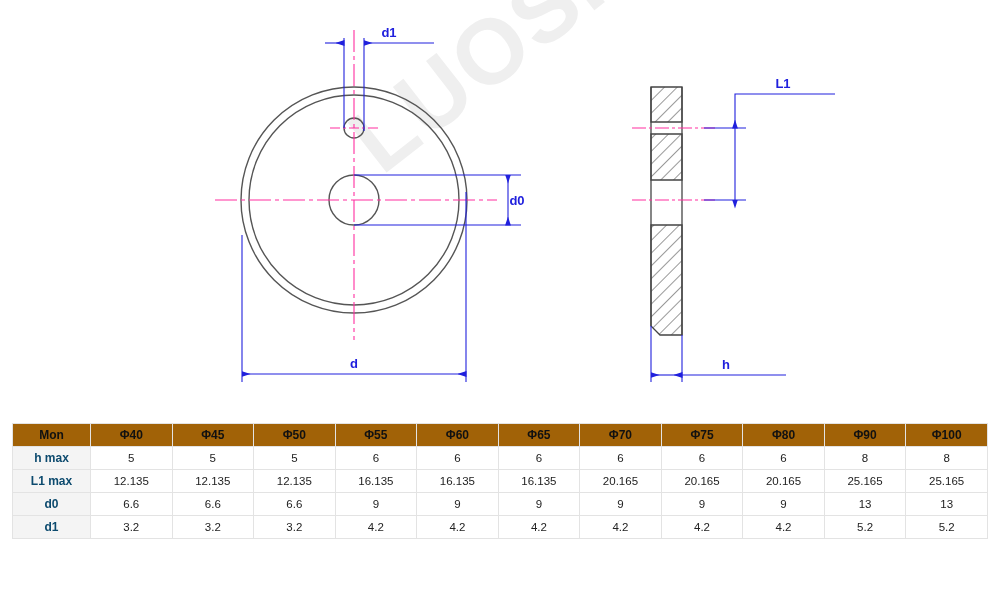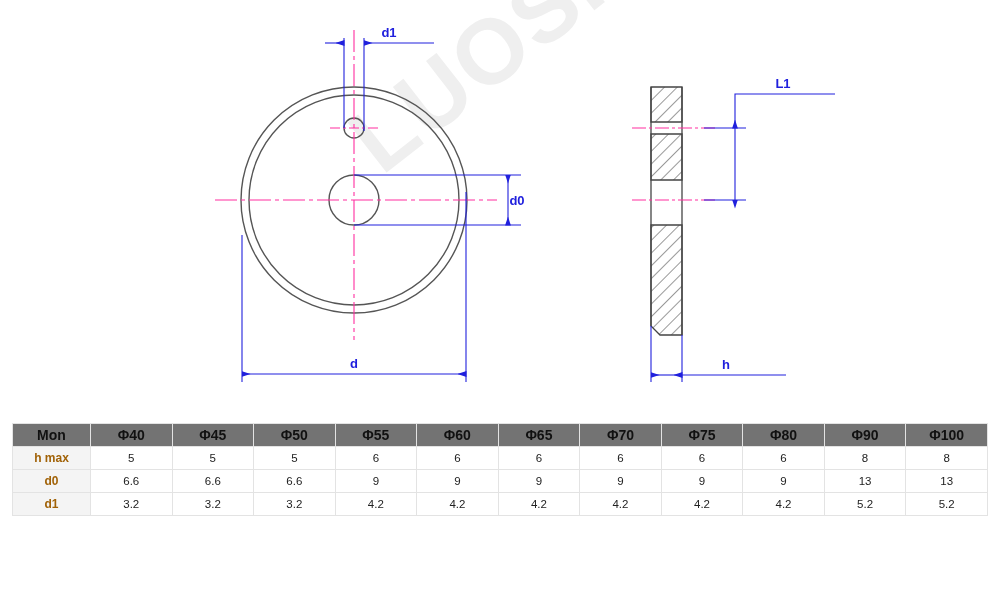--- a/index.html
+++ b/index.html
@@ -51,30 +51,30 @@
     height: 22px;
     line-height: 22px;
     padding: 0 2px;
     font-size: 11.5px;
     color: #222222;
     background: #ffffff;
     white-space: nowrap;
     overflow: hidden;
   }
   table.spec thead th {
-    background: #737373;
-    font-weight: bold;
-    font-size: 14px;
+    background: #a16207;
+    font-weight: bold;
+    font-size: 12px;
     color: #111111;
   }
   table.spec tbody th.rowhead {
     background: #f4f4f4;
     font-weight: bold;
     font-size: 12px;
-    color: #a16207;
+    color: #0c4a6e;
   }
   table.spec col.firstcol { width: 78px; }
   
   #watermark {
     position: absolute;
     left: 330px;
     top: 110px;
     font-family: "Liberation Sans", sans-serif;
     font-size: 92px;
     font-weight: bold;
@@ -204,20 +204,34 @@
             <td>6</td>
             <td>6</td>
             <td>6</td>
             <td>6</td>
             <td>6</td>
             <td>6</td>
             <td>8</td>
             <td>8</td>
           </tr>
           <tr>
+            <th class="rowhead">L1 max</th>
+            <td>12.135</td>
+            <td>12.135</td>
+            <td>12.135</td>
+            <td>16.135</td>
+            <td>16.135</td>
+            <td>16.135</td>
+            <td>20.165</td>
+            <td>20.165</td>
+            <td>20.165</td>
+            <td>25.165</td>
+            <td>25.165</td>
+          </tr>
+          <tr>
             <th class="rowhead">d0</th>
             <td>6.6</td>
             <td>6.6</td>
             <td>6.6</td>
             <td>9</td>
             <td>9</td>
             <td>9</td>
             <td>9</td>
             <td>9</td>
             <td>9</td>

